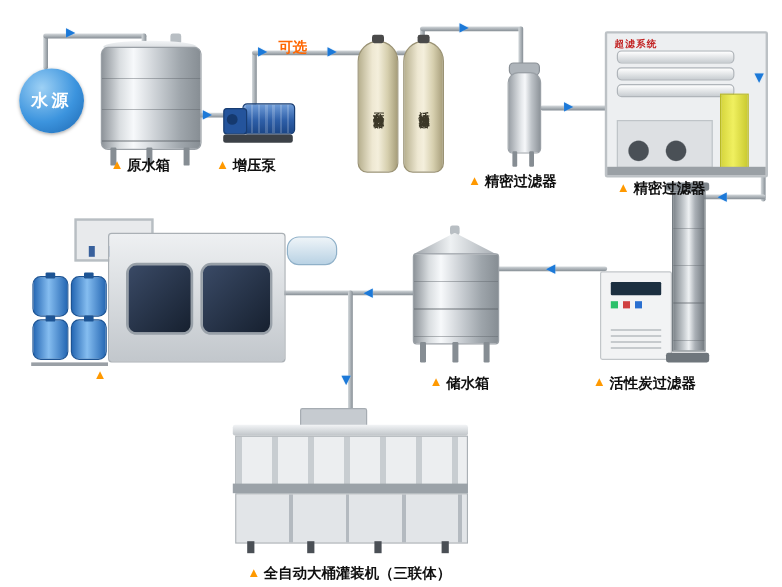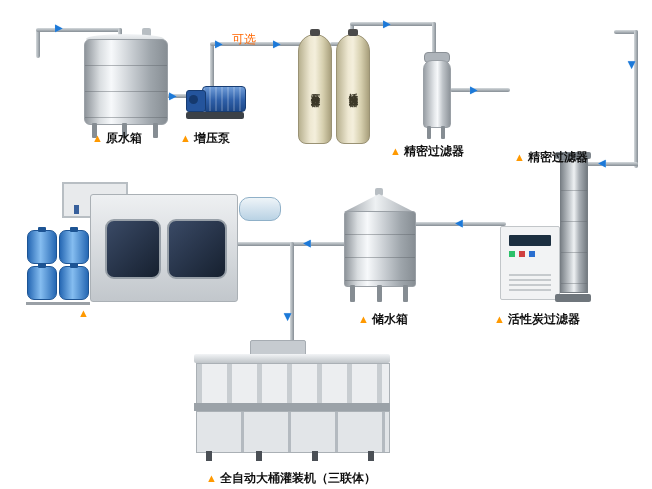--- a/index.html
+++ b/index.html
@@ -12,21 +12,21 @@
   .pipe.v{width:4px;background:linear-gradient(90deg,#d5dadd,#868e95);border-radius:2px}
 
   
   .arrow{position:absolute;z-index:5;color:var(--arrow,#1c79d8);font-size:10px;line-height:1;text-shadow:0 0 1px #9cc6ef}
   .arrow.down{transform:rotate(90deg)}
   .arrow.left{transform:rotate(180deg)}
 
   
   .label{position:absolute;display:flex;gap:3px;align-items:center;font-weight:bold;font-size:12px;color:#101010;z-index:6;white-space:nowrap}
   .label .tri{color:var(--marker,#ff9900);font-size:11px;line-height:1}
-  .optional{position:absolute;left:232px;top:31px;z-index:6;font-weight:normal;font-size:12px;color:var(--optional,#ff6600)}
+  .optional{position:absolute;left:232px;top:31px;z-index:6;font-weight:bold;font-size:12px;color:var(--optional,#ff6600)}
 
   .watermark{position:absolute;left:55px;top:203px;z-index:5;font-size:56px;font-weight:bold;letter-spacing:14px;color:var(--watermark,#cdcdcd);opacity:.55;pointer-events:none}
 
   
   .source{position:absolute;left:16px;top:57px;width:54px;height:54px;border-radius:50%;z-index:2;
     background:radial-gradient(circle at 35% 30%,#9ed1f5,#3c94de 55%,#1c66b0);
     display:flex;align-items:center;justify-content:center;color:#fff;font-weight:bold;font-size:14px;letter-spacing:3px;
     box-shadow:0 1px 3px rgba(0,0,0,.35)}
 
   .eq{position:absolute;z-index:2}
@@ -155,20 +155,23 @@
   <span class="arrow" style="left:215px;top:39px">▶</span>
   <span class="arrow" style="left:273px;top:39px">▶</span>
   <span class="arrow" style="left:383px;top:19px">▶</span>
   <span class="arrow" style="left:470px;top:85px">▶</span>
   <span class="arrow down" style="left:628px;top:60px">▶</span>
   <span class="arrow left" style="left:598px;top:159px">▶</span>
   <span class="arrow left" style="left:455px;top:219px">▶</span>
   <span class="arrow left" style="left:303px;top:239px">▶</span>
   <span class="arrow down" style="left:284px;top:312px">▶</span>
 
+  <div class="source">
+    <span>水源</span>
+  </div>
 
   <div class="optional">可选</div>
 
   <div class="eq raw-tank">
     <div class="vent"></div>
     <div class="lid steel-lt"></div>
     <div class="body steelband-raw"></div>
     <i class="leg" style="left:8px;top:89px;height:15px"></i>
     <i class="leg" style="left:38px;top:89px;height:15px"></i>
     <i class="leg" style="left:69px;top:89px;height:15px"></i>
@@ -193,20 +196,29 @@
     <div class="vtext">活性炭过滤器</div>
   </div>
 
   <div class="eq pfilter">
     <div class="cap"></div>
     <div class="body"></div>
     <i class="leg" style="left:7px;top:74px;height:13px;width:4px"></i>
     <i class="leg" style="left:21px;top:74px;height:13px;width:4px"></i>
   </div>
 
+  <div class="eq ro">
+    <div class="ro-title">超滤系统</div>
+    <div class="ro-tube" style="top:14px"></div>
+    <div class="ro-tube" style="top:28px"></div>
+    <div class="ro-tube" style="top:42px"></div>
+    <div class="ro-yellow"></div>
+    <div class="ro-pumpbox"></div>
+    <div class="ro-base"></div>
+  </div>
 
   <div class="eq ozone-cab">
     <div class="ozone-screen"></div>
     <div class="ozone-dots"></div>
     <div class="ozone-vents"></div>
   </div>
   <div class="eq tower">
     <div class="flange"></div>
     <div class="body"></div>
     <div class="foot"></div>

